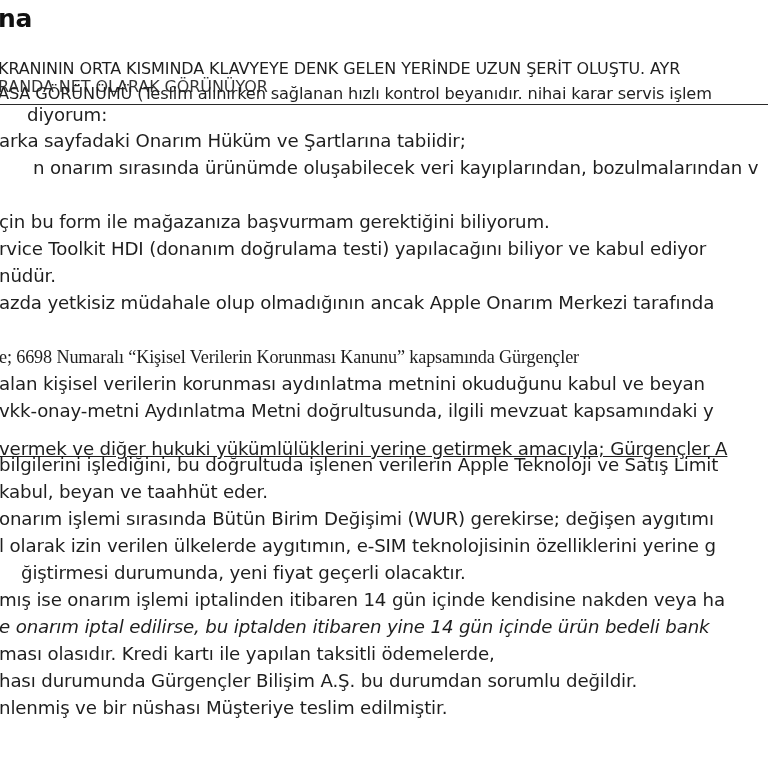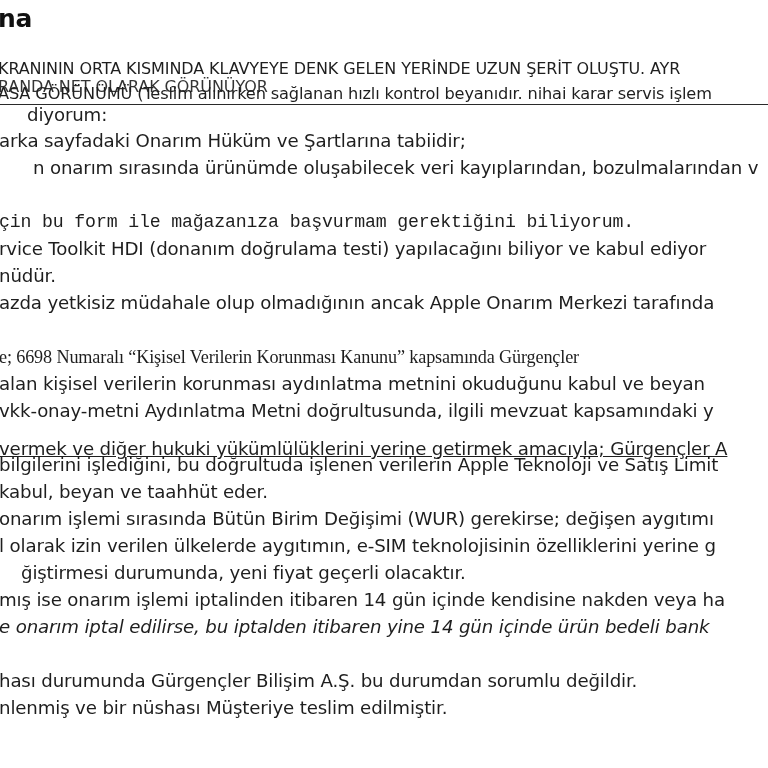--- a/index.html
+++ b/index.html
@@ -61,31 +61,32 @@
 
   <div class="line caps" style="left:-2px; top:58px;">KRANININ ORTA KISMINDA KLAVYEYE DENK GELEN YERİNDE UZUN ŞERİT OLUŞTU. AYR</div>
 
   <div class="line caps" style="left:-2px; top:76px; opacity:0.9;">RANDA NET OLARAK GÖRÜNÜYOR</div>
   <div class="line" style="left:-2px; top:83px; font-size:16.2px;">ASA GÖRÜNÜMÜ (Teslim alınırken sağlanan hızlı kontrol beyanıdır. nihai karar servis işlem</div>
   <div class="underline-rule" style="top:104px; width:768px;"></div>
 
   <div class="line" style="left:-1px; top:104px;padding-left:28px;">diyorum:</div>
   <div class="line" style="left:-1px; top:130px;">arka sayfadaki Onarım Hüküm ve Şartlarına tabiidir;</div>
   <div class="line" style="left:-1px; top:157px;padding-left:34px;">n onarım sırasında ürünümde oluşabilecek veri kayıplarından, bozulmalarından v</div>
-  <div class="line" style="left:-1px; top:211px;font-family:Liberation Mono, monospace;">çin bu form ile mağazanıza başvurmam gerektiğini biliyorum.</div>
+  <div class="line" style="left:-1px; top:211px;">çin bu form ile mağazanıza başvurmam gerektiğini biliyorum.</div>
   <div class="line" style="left:-1px; top:238px;">rvice Toolkit HDI (donanım doğrulama testi) yapılacağını biliyor ve kabul ediyor</div>
   <div class="line" style="left:-1px; top:265px;">nüdür.</div>
   <div class="line" style="left:-1px; top:292px;">azda yetkisiz müdahale olup olmadığının ancak Apple Onarım Merkezi tarafında</div>
   <div class="line" style="left:-1px; top:346px;font-family:Liberation Serif, serif;">e; 6698 Numaralı “Kişisel Verilerin Korunması Kanunu” kapsamında Gürgençler</div>
   <div class="line" style="left:-1px; top:373px;">alan kişisel verilerin korunması aydınlatma metnini okuduğunu kabul ve beyan</div>
   <div class="line" style="left:-1px; top:400px;">vkk-onay-metni Aydınlatma Metni doğrultusunda, ilgili mevzuat kapsamındaki y</div>
   <div class="line" style="left:-1px; top:438px;text-decoration:underline;">vermek ve diğer hukuki yükümlülüklerini yerine getirmek amacıyla; Gürgençler A</div>
   <div class="line" style="left:-1px; top:454px;">bilgilerini işlediğini, bu doğrultuda işlenen verilerin Apple Teknoloji ve Satış Limit</div>
   <div class="line" style="left:-1px; top:481px;"> kabul, beyan ve taahhüt eder.</div>
   <div class="line" style="left:-1px; top:508px;">onarım işlemi sırasında Bütün Birim Değişimi (WUR) gerekirse; değişen aygıtımı</div>
   <div class="line" style="left:-1px; top:535px;">l olarak izin verilen ülkelerde aygıtımın, e-SIM teknolojisinin özelliklerini yerine g</div>
   <div class="line" style="left:-1px; top:562px;padding-left:22px;">ğiştirmesi durumunda, yeni fiyat geçerli olacaktır.</div>
   <div class="line" style="left:-1px; top:589px;">mış ise onarım işlemi iptalinden itibaren 14 gün içinde kendisine nakden veya ha</div>
   <div class="line" style="left:-1px; top:616px;font-style:italic;">e onarım iptal edilirse, bu iptalden itibaren yine 14 gün içinde ürün bedeli bank</div>
+  <div class="line" style="left:-1px; top:643px;">ması olasıdır. Kredi kartı ile yapılan taksitli ödemelerde,</div>
   <div class="line" style="left:-1px; top:670px;">hası durumunda Gürgençler Bilişim A.Ş. bu durumdan sorumlu değildir.</div>
   <div class="line" style="left:-1px; top:697px;">nlenmiş ve bir nüshası Müşteriye teslim edilmiştir.</div>
 
 </div>
 
 </body></html>

